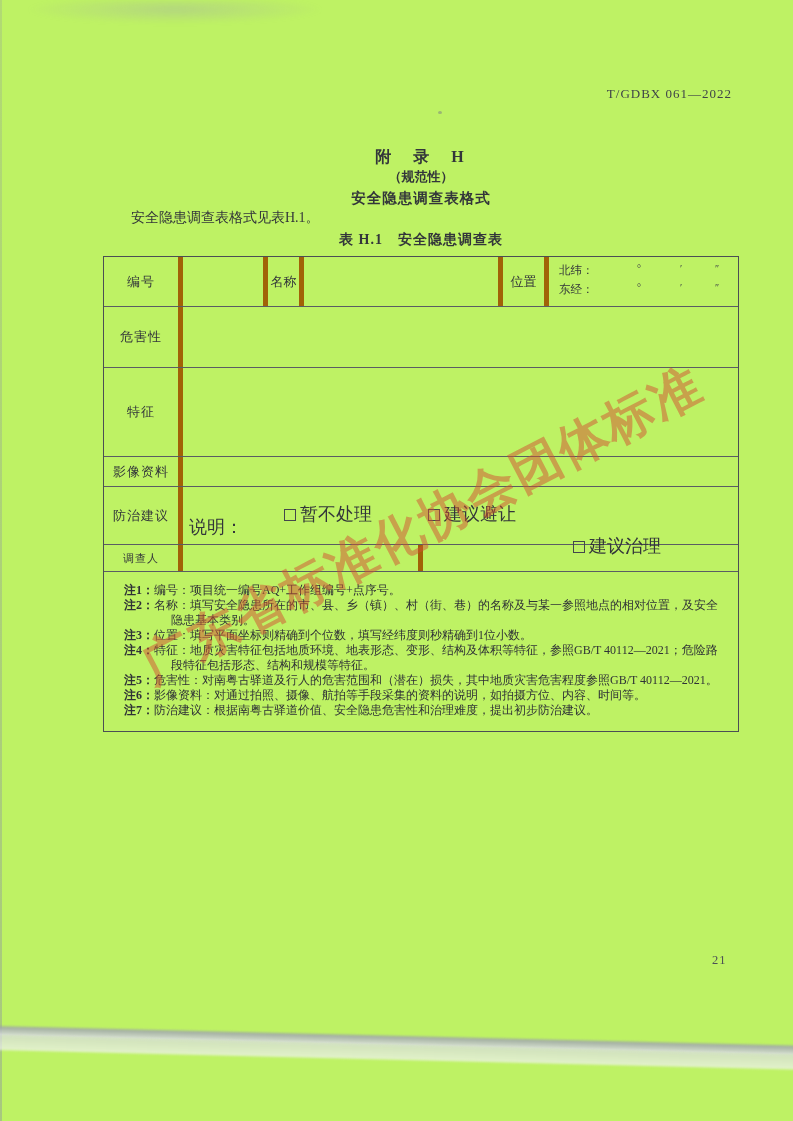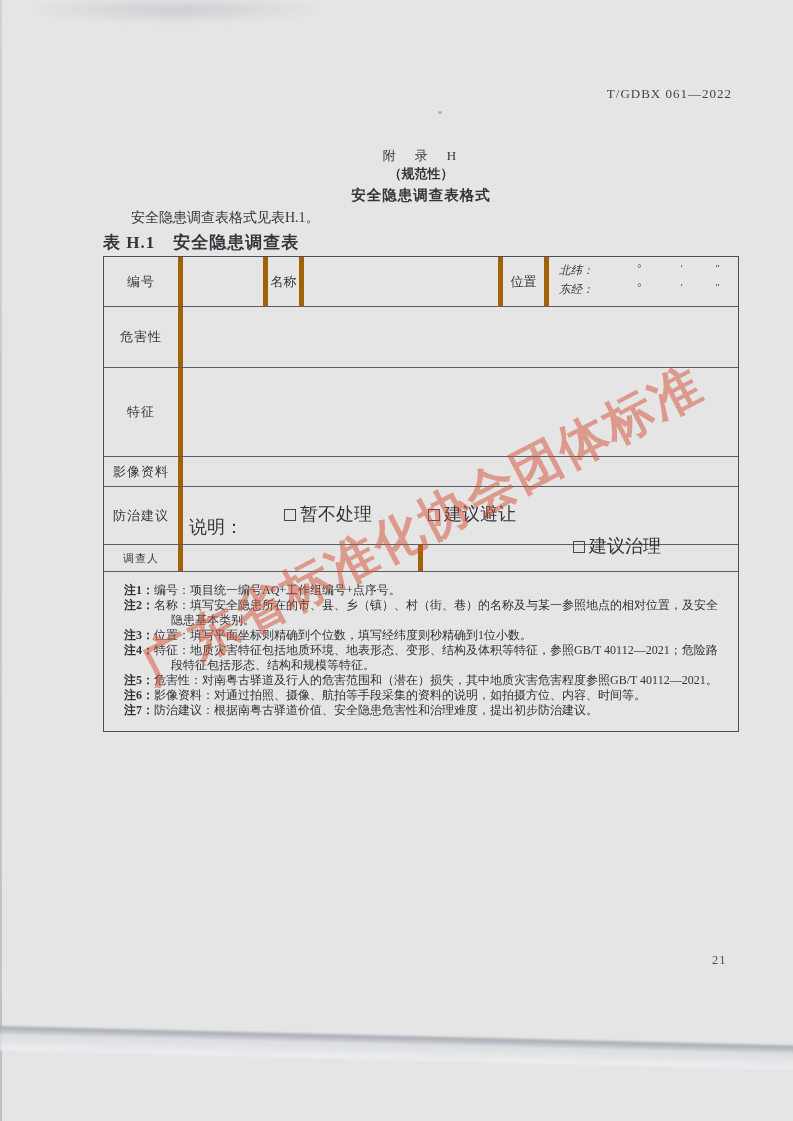--- a/index.html
+++ b/index.html
@@ -1,18 +1,18 @@
 <!DOCTYPE html>
 <html><head>
 <meta charset="utf-8">
 <style>
   html,body { margin:0; padding:0; background:#ffffff; }
   .page {
     position:relative; width:793px; height:1121px;
-    background:#e5e5e5; overflow:hidden;
+    background:#bef264; overflow:hidden;
     font-family:"Liberation Serif","DejaVu Serif",serif;
     color:#33363a;
   }
   
   .top-smudge { position:absolute; left:25px; top:0; width:300px; height:24px;
     background:radial-gradient(ellipse at 50% 40%, rgba(160,165,175,.35), rgba(255,255,255,0) 70%);
     filter:blur(2px); }
   .left-edge { position:absolute; left:0; top:0; width:2px; height:100%;
     background:linear-gradient(to bottom, rgba(140,148,160,.25), rgba(140,148,160,.45)); }
   .speck { position:absolute; left:438px; top:111px; width:4px; height:3px;
@@ -21,48 +21,48 @@
     background:linear-gradient(to bottom,#979da6,#c3c7cd 60%,#e7e9ec);
     transform:rotate(1.4deg); transform-origin:0 0; filter:blur(1.2px); opacity:.85; }
   .page-edge-shadow2 { position:absolute; left:-6px; top:1035px; width:815px; height:15px;
     background:linear-gradient(to bottom,#d8dbdf,#f2f3f5);
     transform:rotate(1.4deg); transform-origin:0 0; filter:blur(1px); opacity:.7; }
 
   .doc-ref { position:absolute; top:86px; left:0; width:732px; text-align:right;
     font-size:13px; letter-spacing:1px; color:#3f4348; }
 
   .title-block { position:absolute; top:147px; left:103px; width:636px; text-align:center; }
-  .t1 { font-size:13px; font-weight:normal; letter-spacing:3px; }
+  .t1 { font-size:16px; font-weight:bold; letter-spacing:3px; }
   .t2 { font-size:13px; font-weight:bold; }
   .t3 { font-size:14.5px; font-weight:bold; margin-top:3px; letter-spacing:1px;font-family:Liberation Serif, serif; }
 
   .intro { position:absolute; top:209px; left:131px; font-size:14px; }
 
-  .caption { position:absolute; top:231px; left:103px; width:636px; text-align:left;
-    font-weight:bold; font-size:17px; letter-spacing:1px; }
+  .caption { position:absolute; top:231px; left:103px; width:636px; text-align:center;
+    font-weight:bold; font-size:14px; letter-spacing:1px; }
 
   .form-table { position:absolute; left:103px; top:256px; width:636px; height:476px;
     border:1.5px solid #4b4e54; box-sizing:border-box; font-size:13px;
     display:flex; flex-direction:column; }
   .row { display:flex; border-bottom:1px solid #5a5d63; box-sizing:border-box; }
   .row.last { border-bottom:none; flex:1; }
   .c { border-right:5px solid #a16207; box-sizing:border-box;
     display:flex; align-items:center; justify-content:center; }
   .c.nb { border-right:none; }
   .lblc { width:79px; flex:none; letter-spacing:1px; }
   .fill { flex:1; }
 
   .r1 { height:50px; }
   .r1 .w-noval { width:85px; flex:none; }
   .r1 .w-name  { width:36px; flex:none; }
   .r1 .w-nameval { width:199px; flex:none; }
   .r1 .w-pos   { width:46px; flex:none; }
   .coords { flex:1; display:block; padding:6px 0 0 10px; position:relative;
     font-size:11.5px; }
-  .coord-line { position:relative; height:19px;font-style:italic; }
+  .coord-line { position:relative; height:19px; }
   .coord-line .sym { position:absolute; top:0; font-size:10px; color:#3c4046; }
   .sym.deg { left:78px; } .sym.min { left:121px; } .sym.sec { left:156px; }
 
   .r-feature { height:89px; }
   .r-hazard  { height:61px; }
   .r-media   { height:30px; }
   .r-prevent { height:58px; }
   .r-surveyor{ height:27px; font-size:11px; }
   .r-surveyor .w-survval { width:240px; flex:none; }
   .r-surveyor .w-datelbl { width:225px; flex:none; letter-spacing:1px; }

